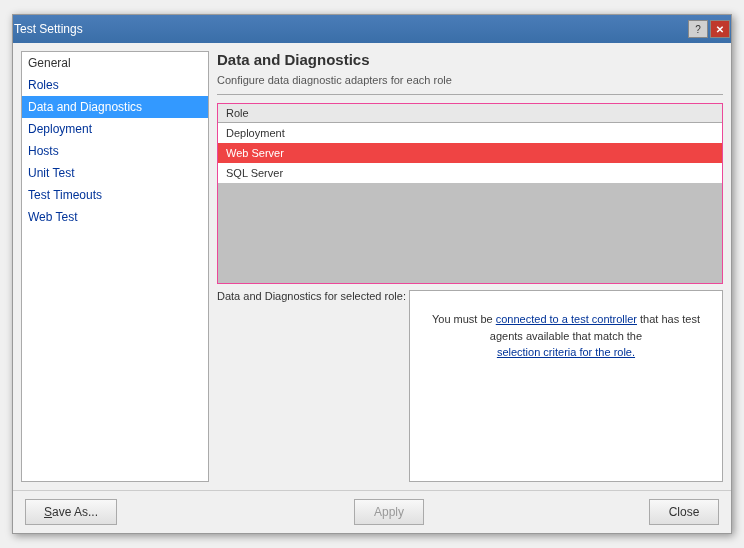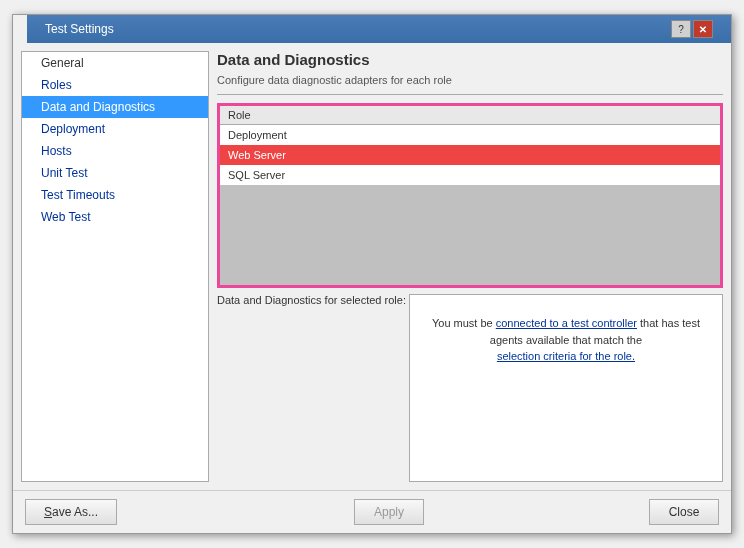--- a/index.html
+++ b/index.html
@@ -21,27 +21,26 @@
       background: #f0f0f0;
       border: 1px solid #999;
       box-shadow: 2px 2px 8px rgba(0,0,0,0.4);
       display: flex;
       flex-direction: column;
     }
 
     .title-bar {
       background: linear-gradient(to bottom, #4a7cb8 0%, #3a6ea8 100%);
       color: white;
-      padding: 5px 18px;
+      padding: 5px 1px;
       display: flex;
       align-items: center;
       justify-content: space-between;
       height: 28px;
       flex-shrink: 0;
-      margin-left: 14px;
     }
 
     .title-bar-text {
       font-size: 12px;
       font-weight: normal;
       color: white;
     }
 
     .title-bar-buttons {
       display: flex;
@@ -82,21 +81,21 @@
     
     .sidebar {
       width: 188px;
       flex-shrink: 0;
       background: white;
       border: 1px solid #aaa;
       overflow-y: auto;
     }
 
     .sidebar-item {
-      padding: 4px 19px;
+      padding: 4px 6px;
       cursor: pointer;
       color: #003399;
       white-space: nowrap;
     }
 
     .sidebar-item.active {
       background: #3399ff;
       color: white;
     }
 
@@ -123,21 +122,21 @@
       color: #555;
     }
 
     .divider {
       height: 1px;
       background: #aaa;
       margin: 2px 0;
     }
 
     .roles-table {
-      border: 3px solid #ec4899;
+      border: 1px solid #ec4899;
       background: white;
       flex-shrink: 0;
     }
 
     .roles-header {
       background: #e8e8e8;
       border-bottom: 1px solid #aaa;
       padding: 3px 8px;
       font-size: 11px;
       color: #333;

